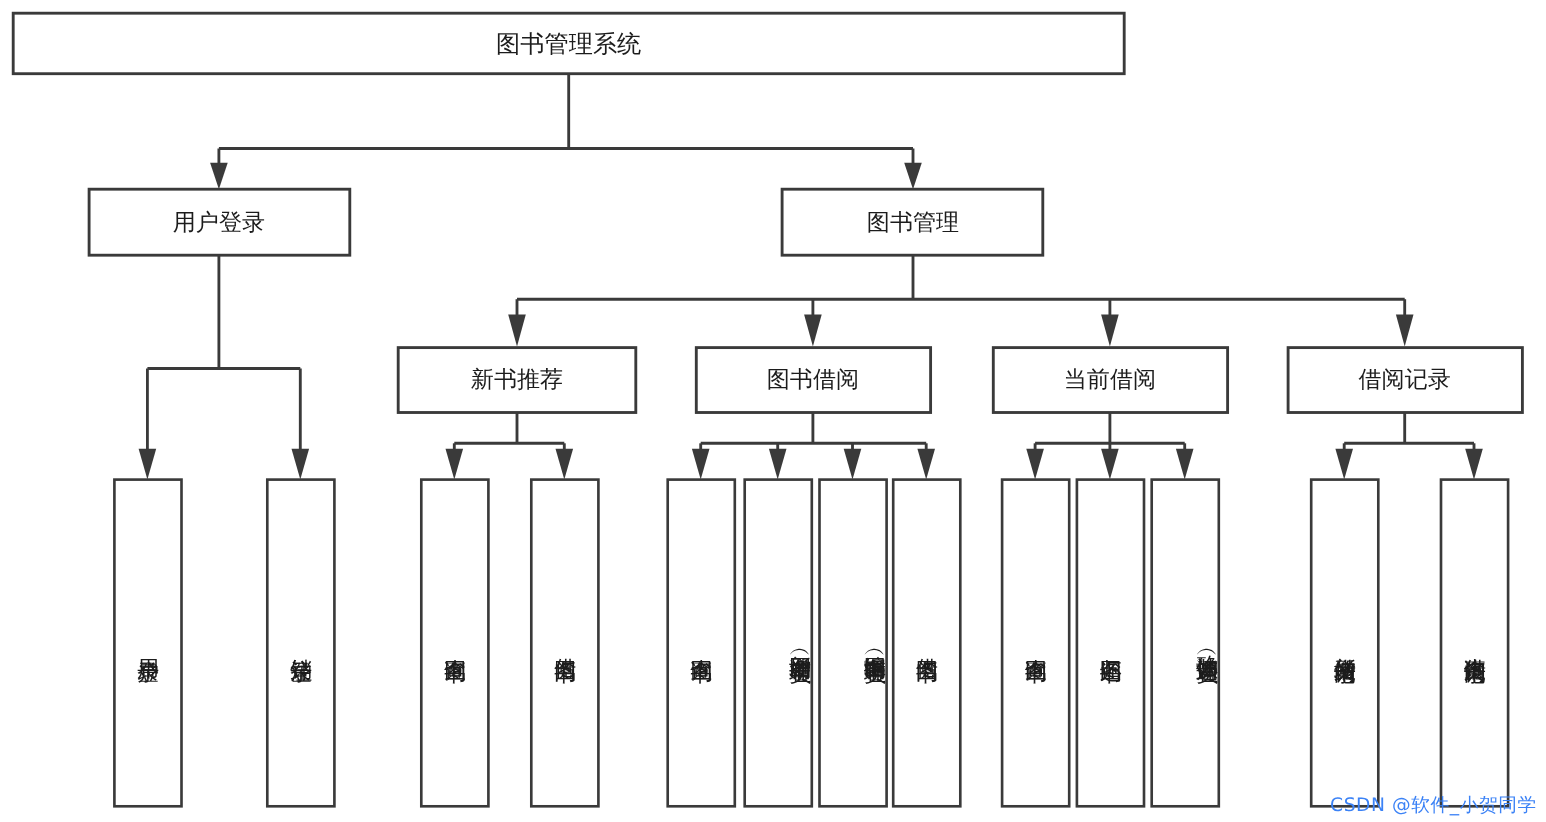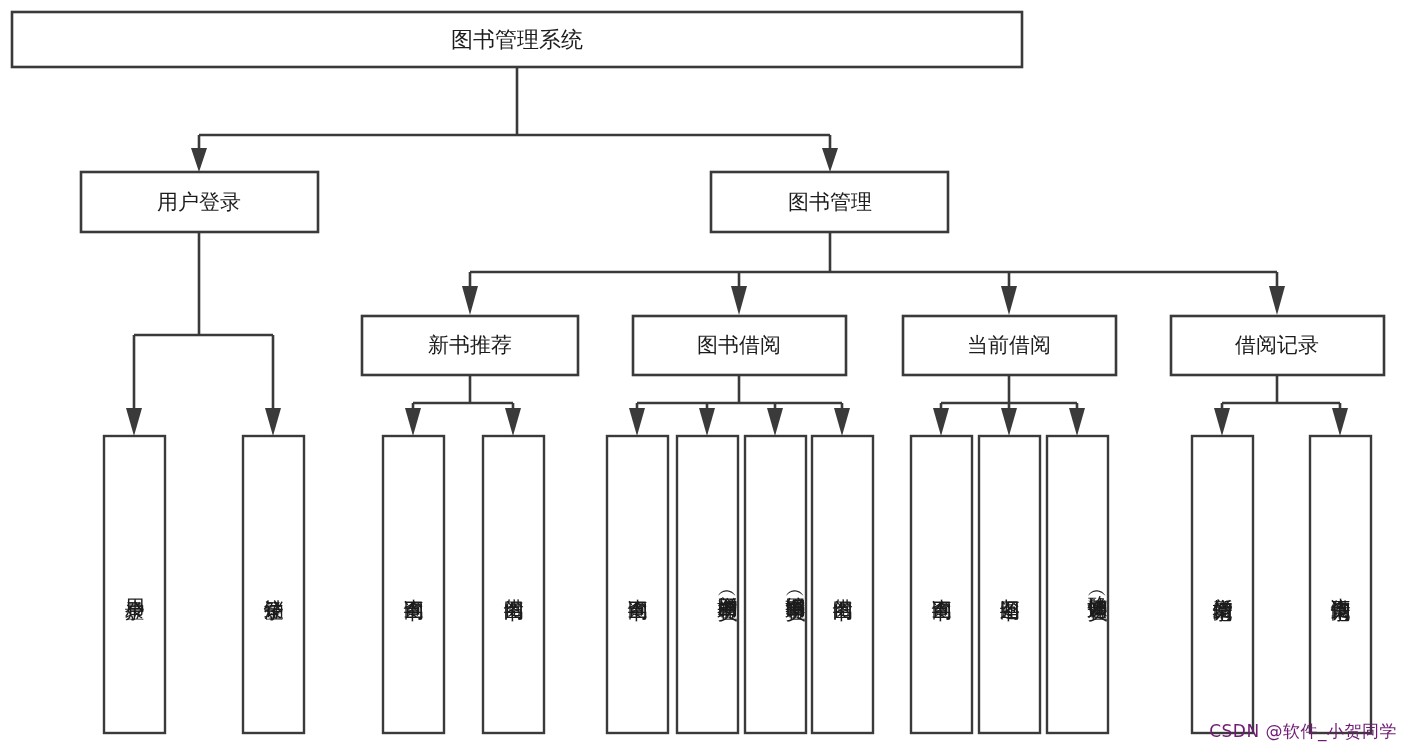--- a/index.html
+++ b/index.html
@@ -74,21 +74,21 @@
     justify-content: center;
     pointer-events: none;
     user-select: none;
   }
   .watermark {
     position: absolute;
     right: 8px;
     bottom: 4px;
     font-family: "DejaVu Sans", "Liberation Sans", sans-serif;
     font-size: 17px;
-    color: #701a75;
+    color: #3b82f6;
     letter-spacing: 0.5px;
     white-space: nowrap;
   }
 </style>
 </head>
 <body>
 
 <div id="diagram-root">
 
   <svg id="diagram-svg" viewBox="0 0 1405 747">

